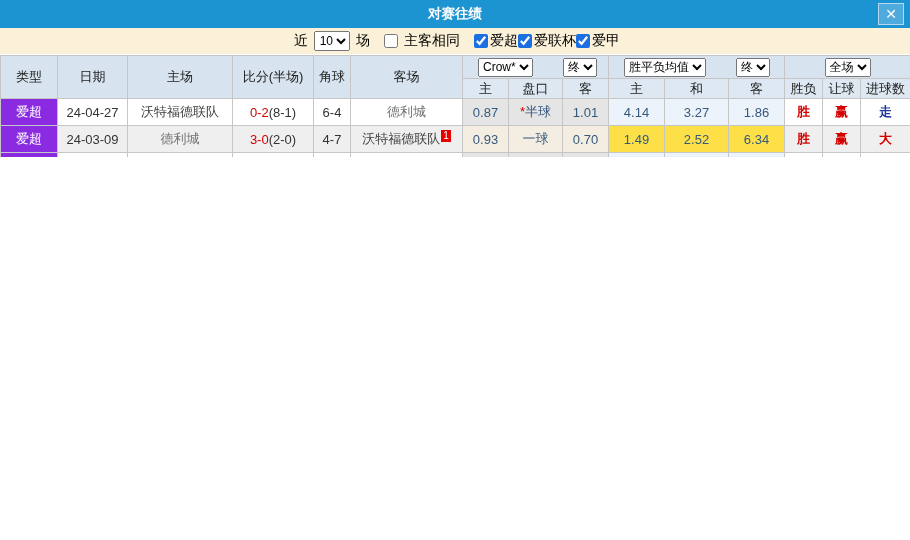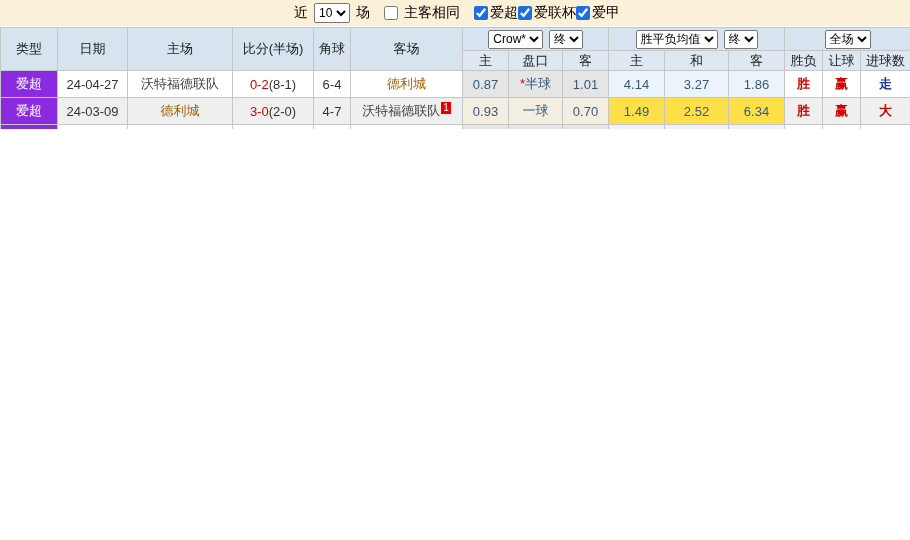--- a/index.html
+++ b/index.html
@@ -44,20 +44,21 @@
     justify-content: center;
     font-size: 14px;
     color: #000;
   }
   .filterbar .lbl { margin: 0 4px; }
   .filterbar select {
     font-size: 12px;
     height: 20px;
     margin: 0 2px;
     font-family: "Liberation Sans", sans-serif;
+    text-align: right;
   }
   .filterbar input[type=checkbox] {
     width: 14px; height: 14px;
     margin: 0 2px 0 0;
     accent-color: #1b6fe0;
     vertical-align: middle;
   }
   .gap { display: inline-block; width: 10px; }
 
   
@@ -74,39 +75,38 @@
     text-align: center;
     white-space: nowrap;
     overflow: hidden;
     font-weight: normal;
   }
   thead th { background: #d7e3ef; color: #222; }
   tr.selects-row { height: 23px; }
   tr.selects-row select {
     font-size: 12px;
     height: 19px;
-    margin: 0 3px;
+    margin: 0 15px;
     font-family: "Liberation Sans", sans-serif;
-    text-align: right;
   }
   tr.subhead-row { height: 20px; }
   tr.subhead-row th { background: #dde8f2; }
   tbody tr { height: 27px; }
   tr.r1 td { background: #efefef; }
   td.league {
     background: #8a2be2 !important;
     color: #fff;
   }
   tr.r0 td.ah { background: #e5e5e5; }
   tr.r0 td.eu { background: #edf3fa; }
   tr.r1 td.ah { background: #f4ede1; }
   tr.r1 td.eu { background: #fde047; }
   .odds { color: #35597d; }
   .red { color: #d40000; }
-  .green { color: #a16207; }
+  .green { color: #737373; }
   .blue { color: #20389e; }
   .resb { font-weight: bold; }
   .teamblack { color: #404040; }
   sup.badge1 {
     display: inline-block;
     background: #e60000;
     color: #fff;
     font-size: 10px;
     line-height: 12px;
     padding: 0 2px;
@@ -114,20 +114,26 @@
     margin-left: 1px;
     font-weight: normal;
   }
   tr.partial td { height: 27px; }
 </style>
 </head>
 <body>
 
 <div class="dialog">
 
+  <div class="titlebar">
+    <span>对赛往绩</span>
+    <div class="close-btn">
+      <span>✕</span>
+    </div>
+  </div>
 
   <div class="filterbar">
     <span class="lbl">近</span>
     <select>
       <option>10</option>
     </select>
     <span class="lbl">场</span>
     <span class="gap"></span>
     <input type="checkbox" style="">
     <span class="lbl">主客相同</span>

